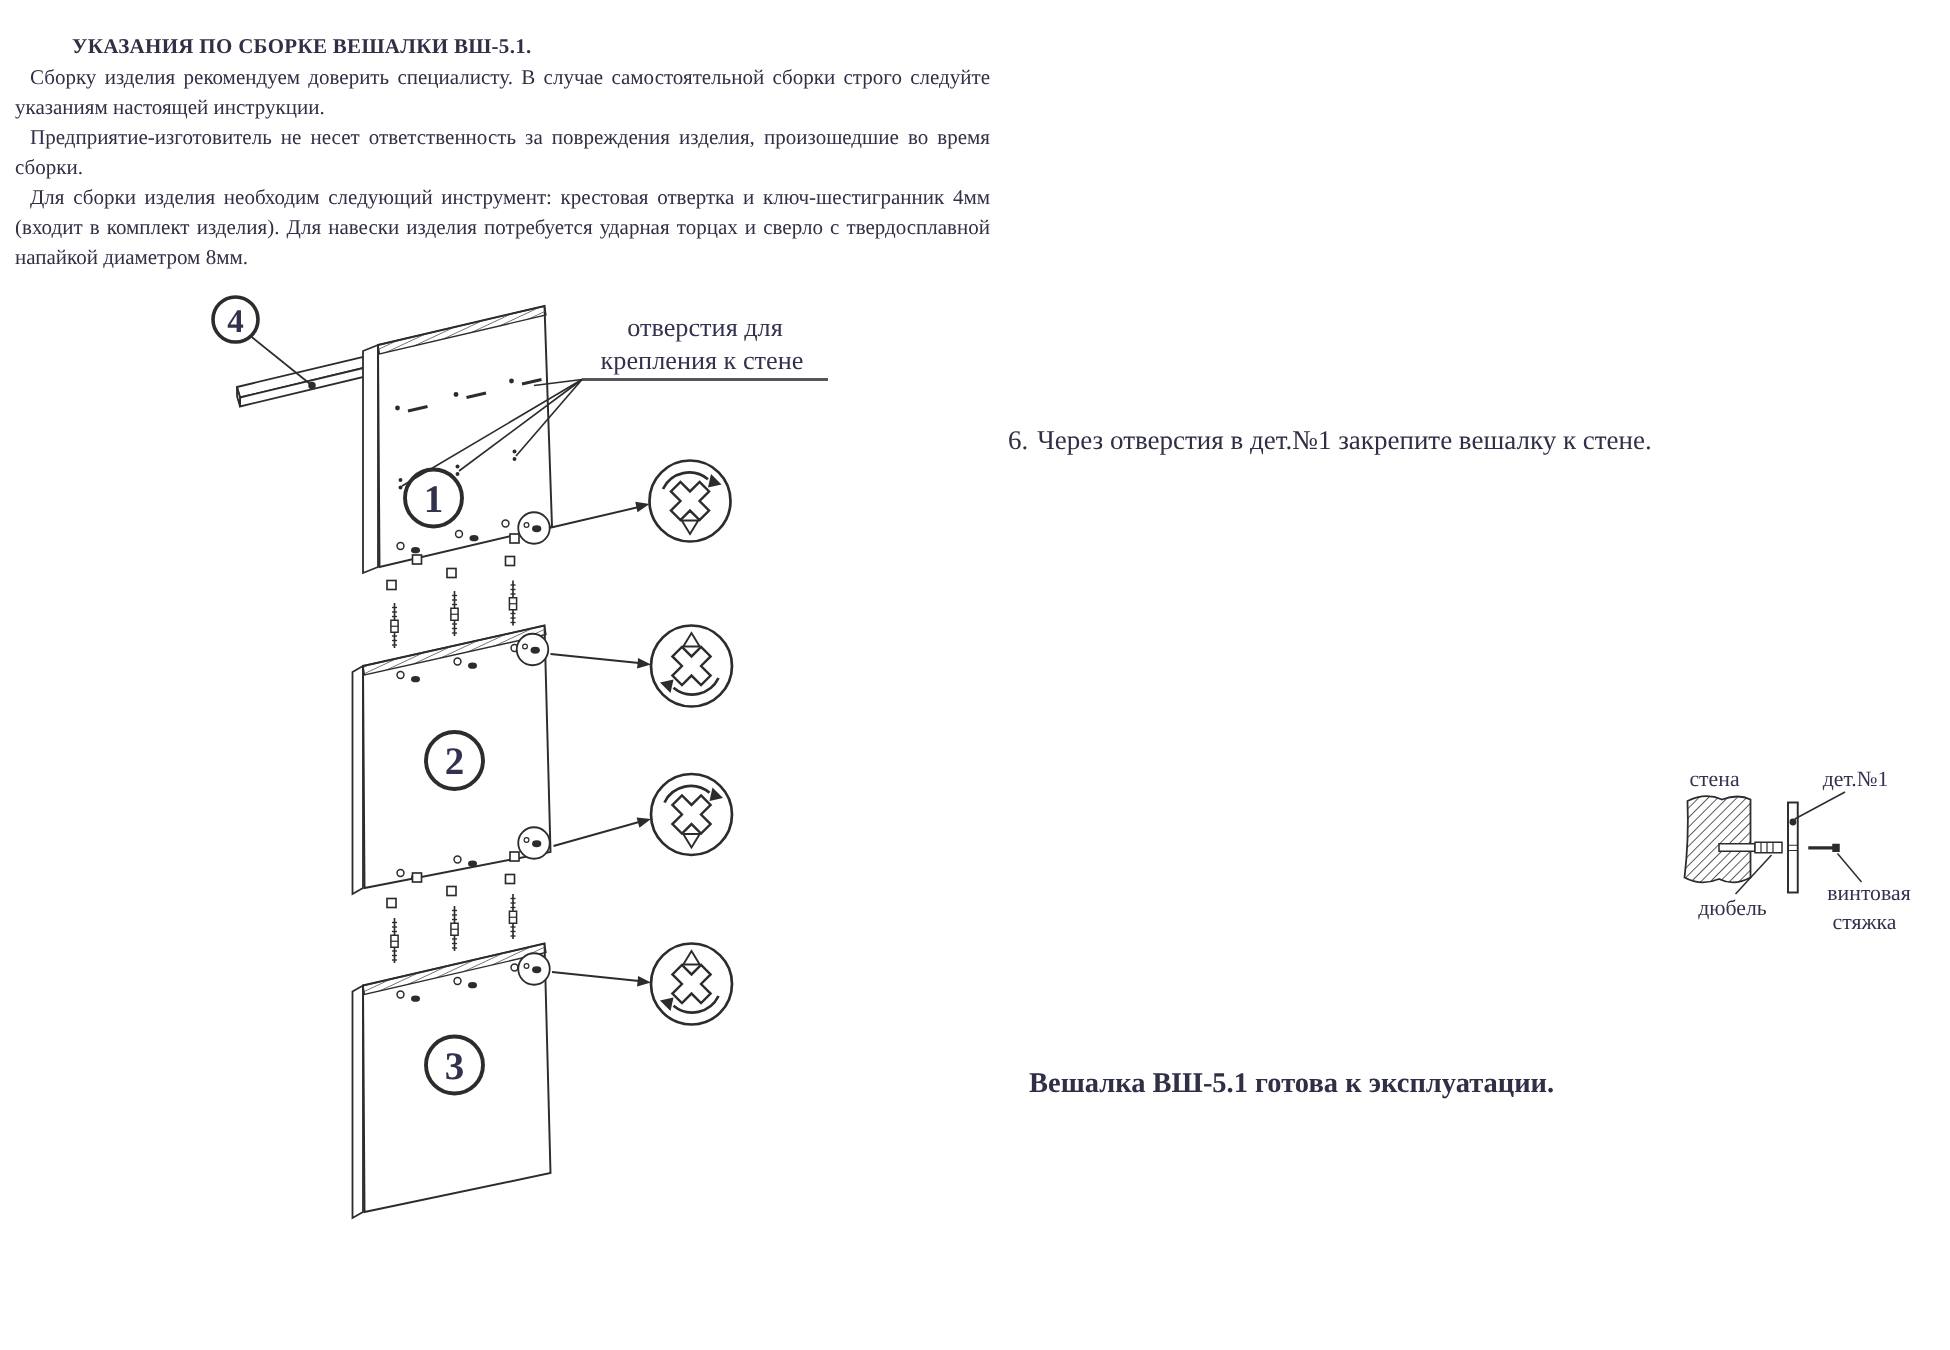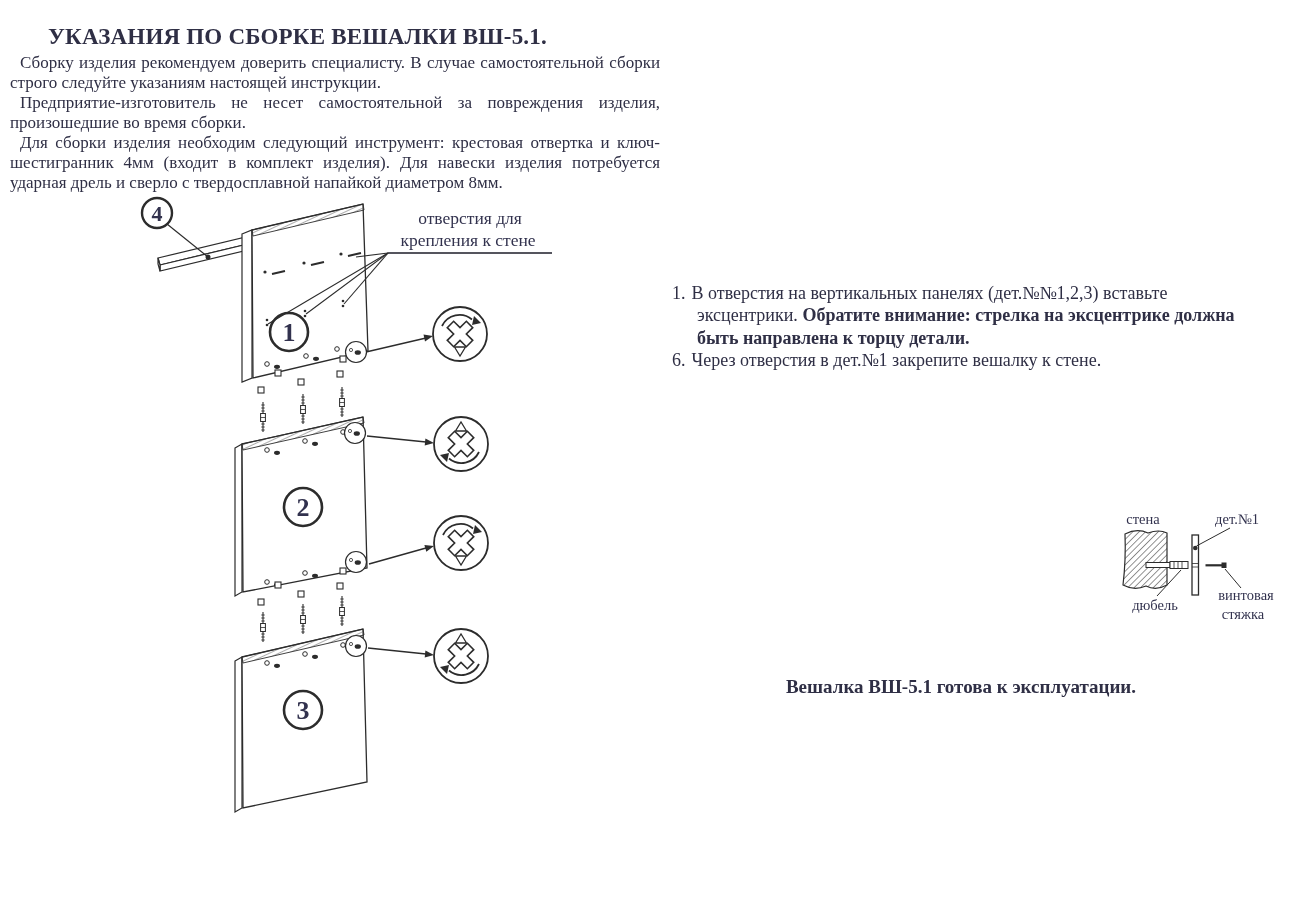--- a/index.html
+++ b/index.html
@@ -3,44 +3,44 @@
 <meta charset="utf-8">
 <style>
   html,body{margin:0;padding:0;}
   body{
     width:1300px;height:900px;position:relative;overflow:hidden;
     background:#ffffff;
     font-family:"Liberation Serif","DejaVu Serif",serif;
     color:#2f2f45;
   }
   .header{position:absolute;left:10px;top:24px;width:650px;}
-  .header .title{font-size:23px;font-weight:bold;margin:0 0 3px 38px;letter-spacing:.2px;}
-  .header p{font-size:17px;line-height:20px;margin:0;text-align:justify;text-indent:10px;}
+  .header .title{font-size:14px;font-weight:bold;margin:0 0 3px 38px;letter-spacing:.2px;}
+  .header p{font-size:14px;line-height:20px;margin:0;text-align:justify;text-indent:10px;}
   .instructions{position:absolute;left:672px;top:282px;width:592px;font-size:18px;line-height:22.4px;}
   .item{padding-left:25px;text-indent:-25px;}
   .item .num{margin-right:6px;}
   .item .b{font-weight:bold;}
-  .footer-line{position:absolute;left:686px;top:676px;width:550px;text-align:center;
+  .footer-line{position:absolute;left:686px;top:712px;width:550px;
     font-weight:bold;font-size:19px;}
   svg{position:absolute;}
   #main-diagram{left:100px;top:180px;}
   #wall-diagram{left:1113px;top:500px;}
   .art{stroke:#2c2c2c;fill:none;}
   .artw{stroke:#2c2c2c;fill:#ffffff;}
   .artf{stroke:none;fill:#2c2c2c;}
   .lbl{fill:#32324e;font-family:"Liberation Serif","DejaVu Serif",serif;}
 </style>
 </head>
 <body>
 
 <div class="header">
   <div class="title">УКАЗАНИЯ ПО СБОРКЕ ВЕШАЛКИ ВШ-5.1.</div>
   <p>Сборку изделия рекомендуем доверить специалисту. В случае самостоятельной сборки строго следуйте указаниям настоящей инструкции.</p>
-  <p>Предприятие-изготовитель не несет самостоятельной за повреждения изделия, произошедшие во время сборки.</p>
-  <p>Для сборки изделия необходим следующий инструмент: крестовая отвертка и ключ-шестигранник 4мм (входит в комплект изделия). Для навески изделия потребуется ударная дрель и сверло с твердосплавной напайкой диаметром 8мм.</p>
+  <p>Предприятие-изготовитель не несет ответственность за повреждения изделия, произошедшие во время сборки.</p>
+  <p>Для сборки изделия необходим следующий инструмент: крестовая отвертка и ключ-шестигранник 4мм (входит в комплект изделия). Для навески изделия потребуется ударная торцах и сверло с твердосплавной напайкой диаметром 8мм.</p>
 </div>
 
 <svg id="main-diagram" width="560" height="660" viewBox="0 0 560 660">
   <defs>
     <pattern id="bandHatch" width="4" height="7" patternUnits="userSpaceOnUse" patternTransform="rotate(65)">
       <line x1="0" y1="0" x2="0" y2="7" stroke="#5a5a5a" stroke-width="1"></line>
     </pattern>
 
     <g id="sq">
       <rect x="-3" y="-3" width="6" height="6" class="artw" stroke-width="1.1"></rect>
@@ -201,23 +201,20 @@
   </g>
 
   <use href="#dcirc-cw" x="360" y="154"></use>
   <use href="#dcirc-ccw" x="361" y="264"></use>
   <use href="#dcirc-cw" x="361" y="363"></use>
   <use href="#dcirc-ccw" x="361" y="476"></use>
 </svg>
 
 <div class="instructions">
   <div class="item">
-    <span class="num">1.</span><span>В отверстия на вертикальных панелях (дет.№№1,2,3)  вставьте эксцентрики. </span><span class="b">Обратите внимание: стрелка на эксцентрике  должна быть направлена к  торцу детали.</span>
-  </div>
-  <div class="item">
     <span class="num">6.</span><span>Через отверстия в дет.№1 закрепите вешалку к стене.</span>
   </div>
 </div>
 
 <svg id="wall-diagram" width="187" height="135" viewBox="0 0 187 135">
   <defs>
     <pattern id="wallHatch" width="4.5" height="4.5" patternUnits="userSpaceOnUse" patternTransform="rotate(45)">
       <line x1="0" y1="0" x2="0" y2="4.5" stroke="#3a3a3a" stroke-width="1.1"></line>
     </pattern>
   </defs>

